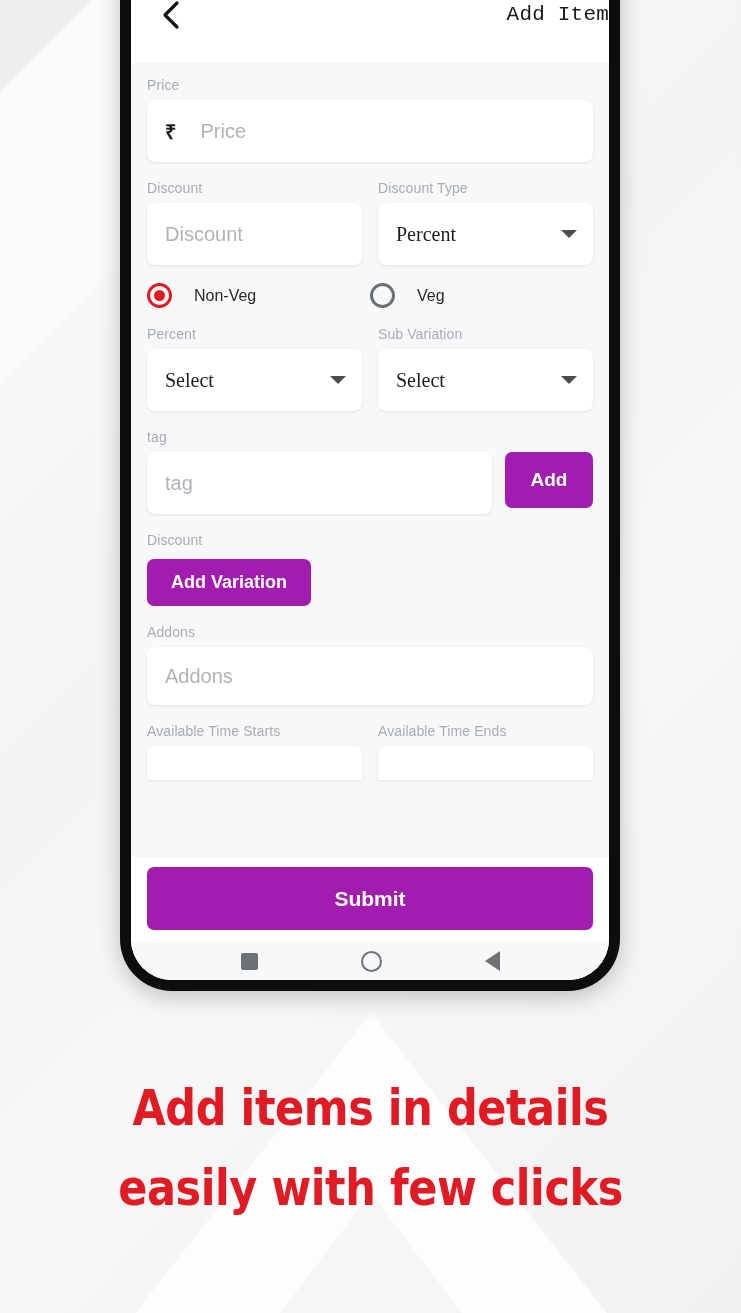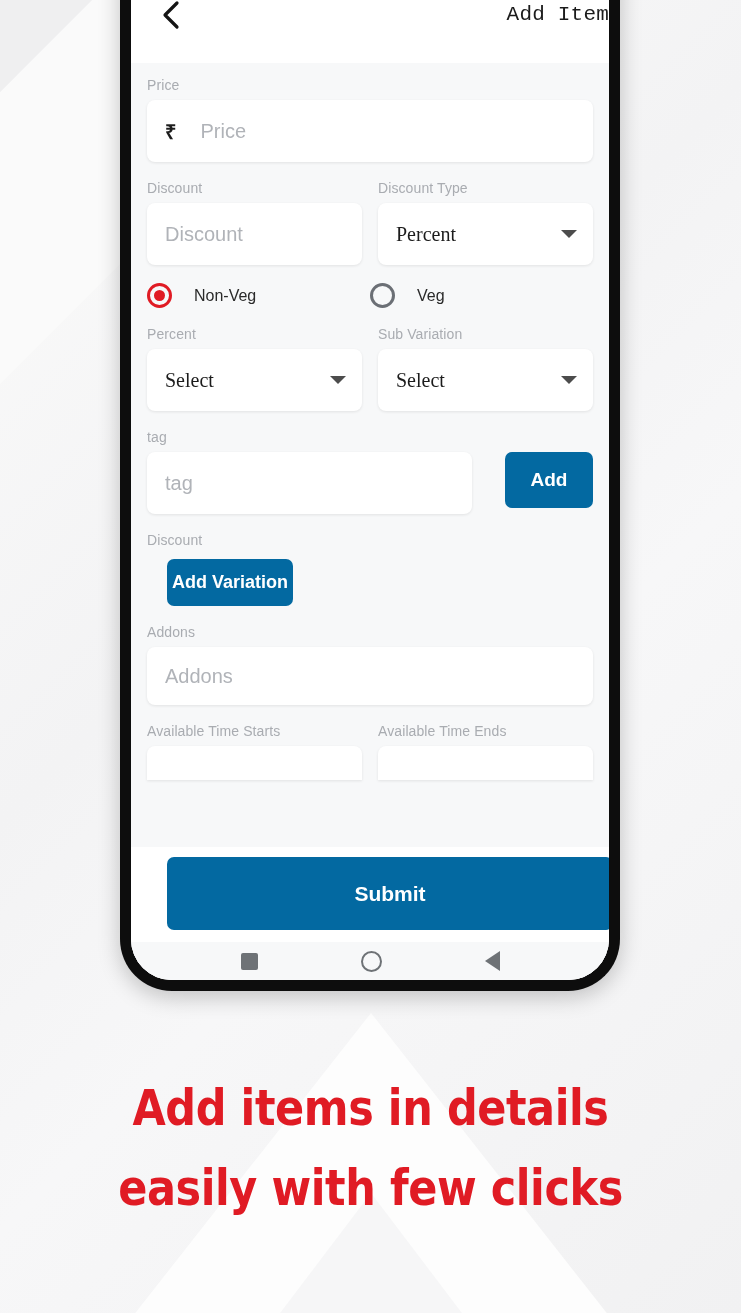--- a/index.html
+++ b/index.html
@@ -220,57 +220,56 @@
   }
 
   
   .tag-row {
     display: flex;
     align-items: flex-start;
     gap: 13px;
   }
   .tag-input { flex: 1 1 auto; }
   .btn-red {
-    background: #0369a1;
+    background: #a21caf;
     color: #ffffff;
     border: none;
     border-radius: 7px;
     font-family: "Liberation Sans", sans-serif;
     font-weight: bold;
     cursor: pointer;
-    margin-left: 20px;
   }
   .btn-add {
     width: 88px;
     height: 56px;
     font-size: 19px;
   }
   .btn-add-variation {
     height: 47px;
-    padding: 0 5px;
+    padding: 0 24px;
     font-size: 18px;
     margin-top: 4px;
   }
 
   .addons-box { height: 58px; }
 
   .time-box {
     height: 34px;
     border-radius: 8px 8px 0 0;
   }
 
   
   .submit-bar {
     flex: 0 0 auto;
     background: #ffffff;
     padding: 10px 16px 12px 16px;
   }
   .btn-submit {
     width: 100%;
-    height: 73px;
+    height: 63px;
     font-size: 21px;
     border-radius: 7px;
   }
 
   
   .navbar {
     flex: 0 0 auto;
     height: 38px;
     background: #f7f8f9;
     display: flex;

